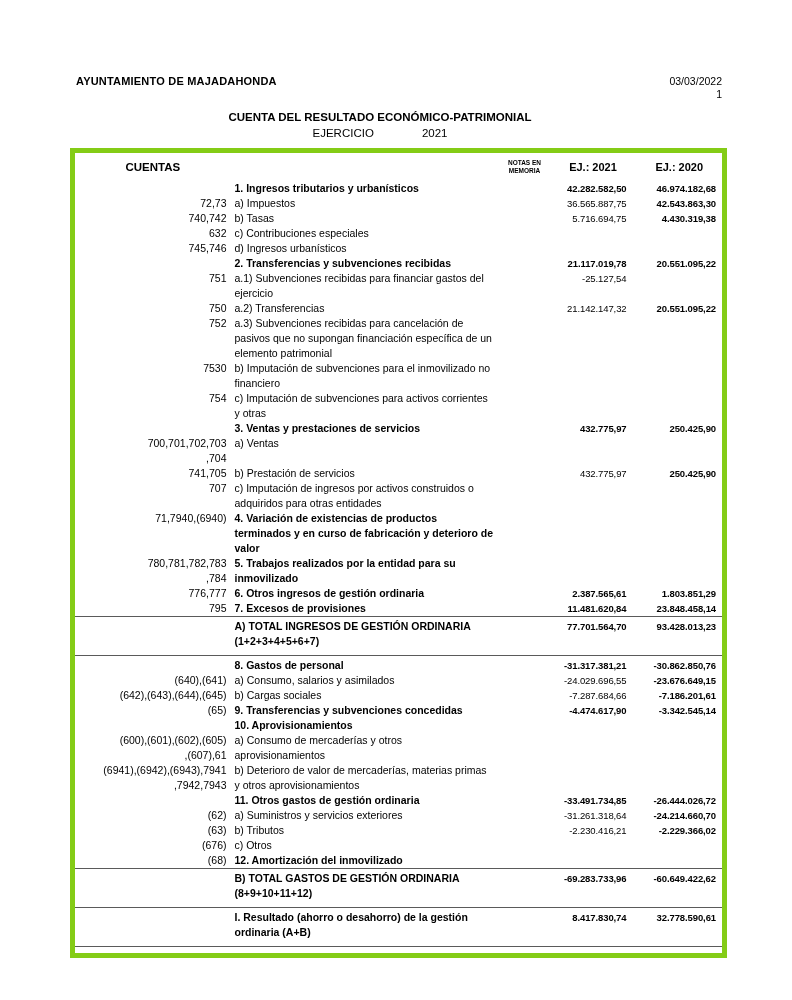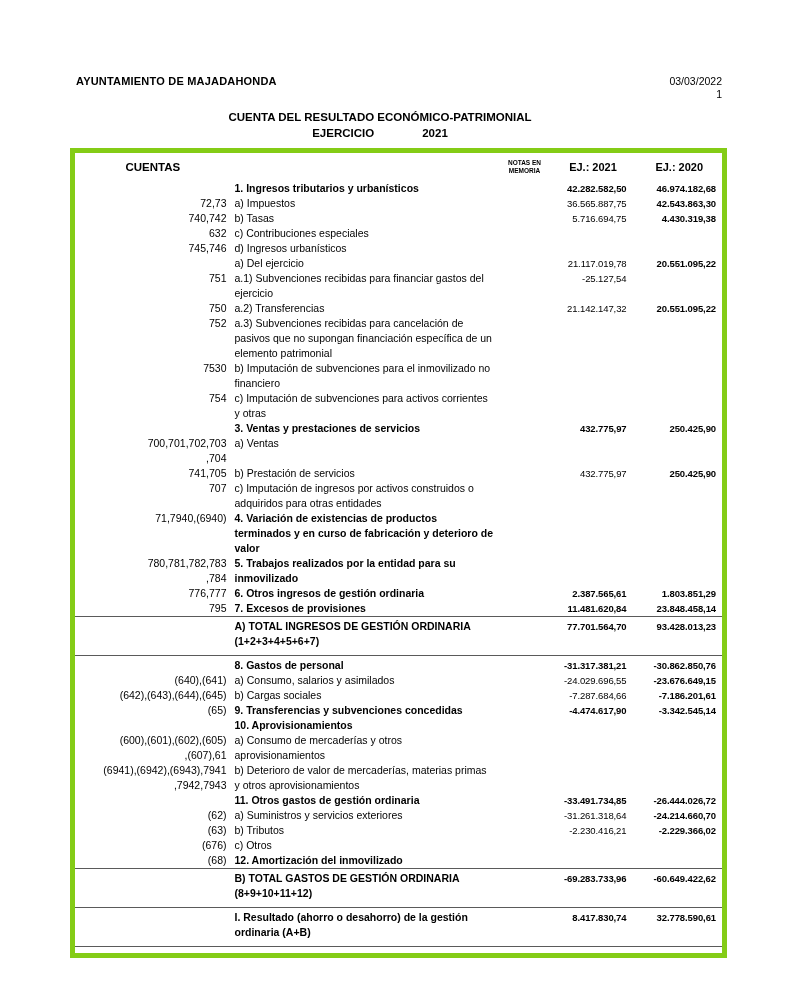--- a/index.html
+++ b/index.html
@@ -18,21 +18,21 @@
     display: flex; justify-content: space-between; align-items: flex-start;
     padding: 0 70px 0 76px;
   }
   .entity-name { font-size: 11px; font-weight: bold; letter-spacing: 0.2px; }
   .header-right { text-align: right; font-size: 10.5px; line-height: 13px; }
 
   
   .title-block { text-align: center; margin-top: 10px; width: 760px; }
   .title-line1 { font-size: 11.5px; font-weight: bold; }
   .title-line2 {
-    margin-top: 4px; font-size: 11.5px; font-weight: bold;
+    margin-top: 4px; font-size: 11.5px; font-weight: normal;
     display: flex; justify-content: center; gap: 48px;
   }
 
   
   table.fin {
     border-collapse: collapse;
     table-layout: fixed;
     width: 652px;
     margin: 9px 0 0 70px;
   }
@@ -143,23 +143,23 @@
       <td class="v21"></td>
       <td class="v20"></td>
     </tr>
         <tr>
       <td class="codes">745,746</td>
       <td class="desc">d) Ingresos urbanísticos</td>
       <td class="notas"></td>
       <td class="v21"></td>
       <td class="v20"></td>
     </tr>
-        <tr>
-      <td class="codes"></td>
-      <td class="desc">a) Del ejercicio</td>
+        <tr class="bold">
+      <td class="codes"></td>
+      <td class="desc">2. Transferencias y subvenciones recibidas</td>
       <td class="notas"></td>
       <td class="v21">21.117.019,78</td>
       <td class="v20">20.551.095,22</td>
     </tr>
         <tr>
       <td class="codes">751</td>
       <td class="desc">a.1) Subvenciones recibidas para financiar gastos del ejercicio</td>
       <td class="notas"></td>
       <td class="v21">-25.127,54</td>
       <td class="v20"></td>

